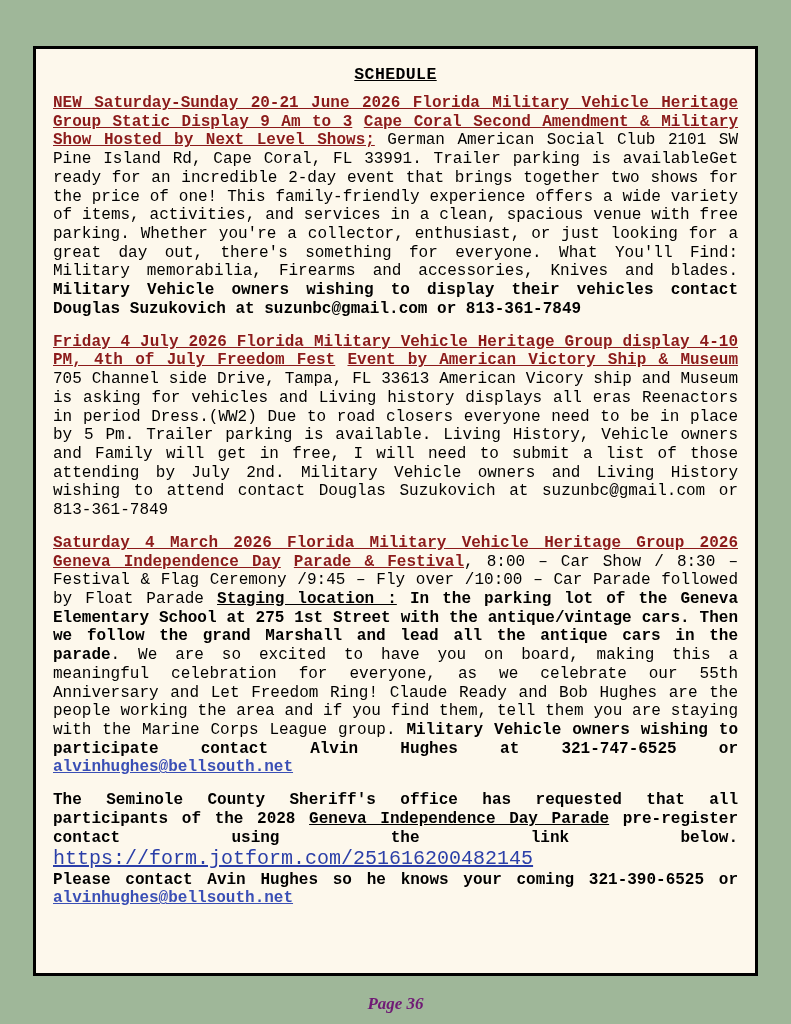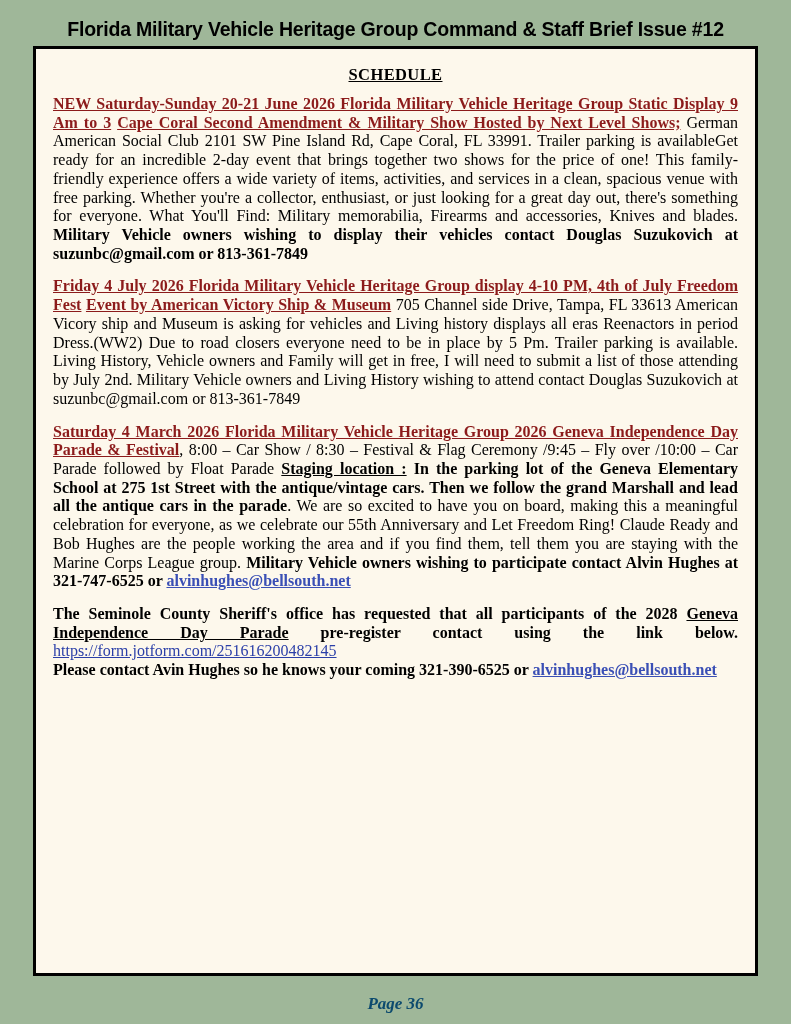--- a/index.html
+++ b/index.html
@@ -33,20 +33,21 @@
     position: absolute;
     left: 33px;
     top: 46px;
     width: 725px;
     height: 930px;
     background: #fdf8ec;
     border: 3px solid #000;
     box-sizing: border-box;
     padding: 12px 17px 10px 17px;
     overflow: hidden;
+    font-family: Liberation Mono, monospace;
   }
   .schedule-heading {
     text-align: center;
     font-weight: bold;
     font-size: 16.5px;
     text-decoration: underline;
     letter-spacing: 0.4px;
     margin: 4px 0 10px 0;
   }
   .entry {
@@ -75,40 +76,39 @@
     text-decoration: underline;
     margin-top: 44px;
   }
   .link {
     color: #3a4fb5;
     text-decoration: underline;
   }
   .link-plain {
     color: #2b3fa8;
     text-decoration: underline;
-    font-size: 16px;
+    font-size: 20px;
   }
   .page-number {
     position: absolute;
     left: 0;
     right: 0;
     bottom: 10px;
     text-align: center;
     font-style: italic;
     font-weight: bold;
     font-size: 17px;
-    color: #0c4a6e;
+    color: #701a75;
   }
 </style>
 </head>
 <body>
 
 <div class="page">
 
-  <div class="page-title">Florida Military Vehicle Heritage Group Command &amp; Staff Brief Issue #12</div>
 
   <div class="content-frame">
 
     <div class="schedule-heading">SCHEDULE</div>
 
     <div class="entry">
       <span class="hdr-red">NEW Saturday-Sunday 20-21 June 2026  Florida Military Vehicle Heritage Group Static Display 9 Am to 3</span>
       <span class="hdr-red">Cape Coral Second Amendment &amp; Military Show Hosted by Next Level Shows;</span><span> German American Social Club 2101 SW Pine Island Rd, Cape Coral, FL 33991. Trailer parking is availableGet ready for an incredible 2-day event that brings together two shows for the price of one! This family-friendly experience offers a wide variety of items, activities, and services in a clean, spacious venue with free parking. Whether you're a collector, enthusiast, or just looking for a great day out, there's something for everyone. What You'll Find: Military memorabilia, Firearms and accessories, Knives and blades. </span><span class="b">Military Vehicle owners wishing to display their vehicles contact Douglas Suzukovich at suzunbc@gmail.com or 813-361-7849</span>
     </div>
 

